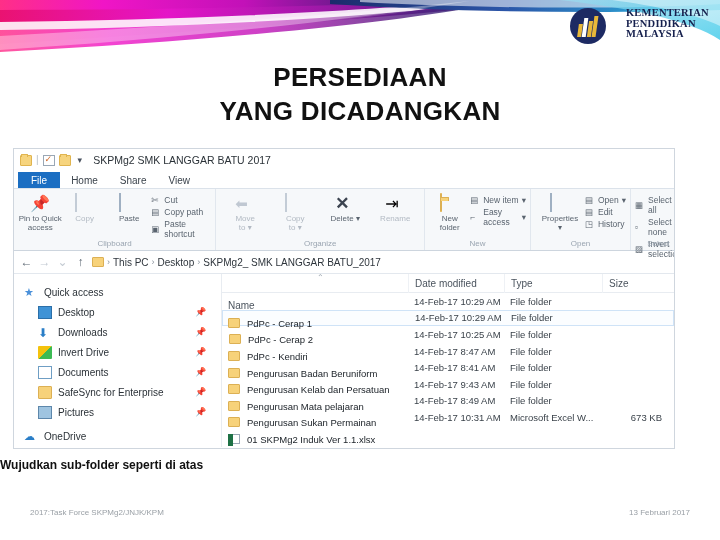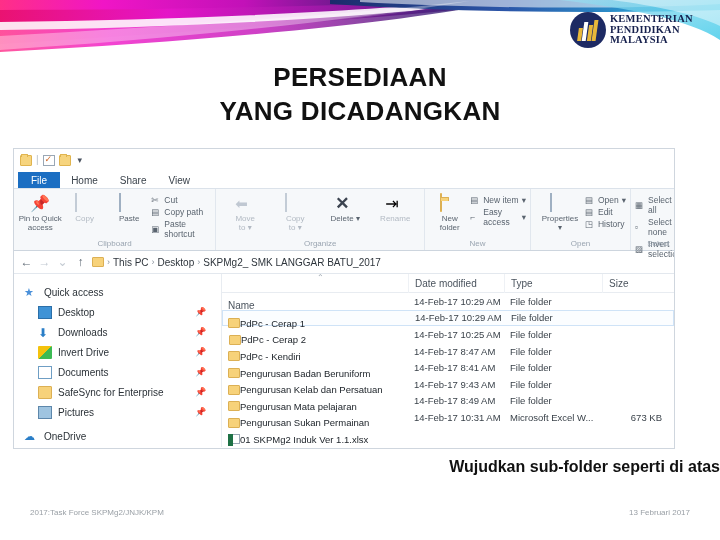--- a/index.html
+++ b/index.html
@@ -9,21 +9,21 @@
     background: #ffffff;
     overflow: hidden;
   }
   .slide { position: relative; width: 720px; height: 540px; background: #fff; }
 
   
   .banner { position: absolute; left: 0; top: 0; width: 720px; height: 64px; overflow: hidden; }
   .banner svg { display: block; width: 720px; height: 64px; }
 
   
-  .logo-wrap { position: absolute; left: 570px; top: 8px; width: 148px; height: 44px; display: flex; align-items: center; gap: 4px; }
+  .logo-wrap { position: absolute; left: 570px; top: 8px; width: 148px; height: 44px; display: flex; align-items: flex-start; gap: 20px; }
   .logo-mark { width: 36px; height: 36px; border-radius: 50%; background: #1d2a63; position: relative; flex: none; overflow: hidden; }
   .logo-mark i { position: absolute; bottom: 7px; width: 4px; background: #e8b83a; display: block; transform: skewX(-8deg); }
   .logo-mark i:nth-child(1) { left: 8px;  height: 13px; }
   .logo-mark i:nth-child(2) { left: 13px; height: 19px; background: #fff; }
   .logo-mark i:nth-child(3) { left: 18px; height: 16px; }
   .logo-mark i:nth-child(4) { left: 23px; height: 21px; }
   .logo-text { font-family: "Liberation Serif", serif; font-weight: bold; color: #16204d; line-height: 1.0; letter-spacing: .2px; }
   .logo-text span { display: block; font-size: 10.5px; }
 
   
@@ -95,32 +95,32 @@
   .colhead > div:first-child { border-left: none; }
   .c-name { width: 186px; margin-top: 44px; }
   .c-date { width: 96px; }
   .c-type { width: 98px; }
   .c-size { width: 70px; }
   .sort-caret { position: absolute; left: 95px; top: -1px; color: #9aa4ae; font-size: 8px; }
 
   .frow { display: flex; height: 16.6px; align-items: center; font-size: 9.5px; color: #20262c; }
   .frow.selected { border: 1px solid #cfe3f7; background: #fbfdff; }
   .frow > div { padding-left: 6px; }
-  .fn { display: flex; align-items: center; gap: 0; }
+  .fn { display: flex; align-items: flex-start; gap: 7px; }
   .fi { width: 12px; height: 10px; position: relative; flex: none; }
   .fi.folder { background: #f7d27a; border: 1px solid #dcb054; border-radius: 1px; }
   .fi.xls { background: #fff; border: 1px solid #9aa8b6; }
   .fi.xls::before { content:""; position:absolute; left:-1px; top:-1px; width:5px; height:12px; background:#1e7145; }
   .fdate { color: #3a424a; }
   .ftype { color: #3a424a; }
   .fsize { color: #3a424a; text-align: right; padding-right: 10px; }
 
   
-  .caption { position: absolute; left: 0; top: 458px; width: 720px; text-align: right;
-             font-size: 16px; font-weight: bold; color: #111; }
+  .caption { position: absolute; left: 0; top: 458px; width: 720px; text-align: left;
+             font-size: 12px; font-weight: bold; color: #111; }
   .footer { position: absolute; left: 0; top: 508px; width: 720px; display: flex; justify-content: space-between;
             padding: 0 30px; font-size: 8px; color: #9aa0a6; }
 </style>
 </head>
 <body>
 
 <div class="slide">
 
   <div class="banner">
     <svg viewBox="0 0 720 64" preserveAspectRatio="none">
@@ -180,20 +180,21 @@
   </div>
 
   <div class="explorer">
 
     <div class="titlebar">
       <span class="qa-ic qa-folder"></span>
       <span class="qa-sep">|</span>
       <span class="qa-ic qa-prop"></span>
       <span class="qa-ic qa-folder"></span>
       <span class="qa-caret">▾</span>
+      <span class="win-title">SKPMg2  SMK LANGGAR BATU 2017</span>
     </div>
 
     <div class="tabstrip">
       <div class="tab file">File</div>
       <div class="tab">Home</div>
       <div class="tab">Share</div>
       <div class="tab">View</div>
     </div>
 
     <div class="ribbon">

